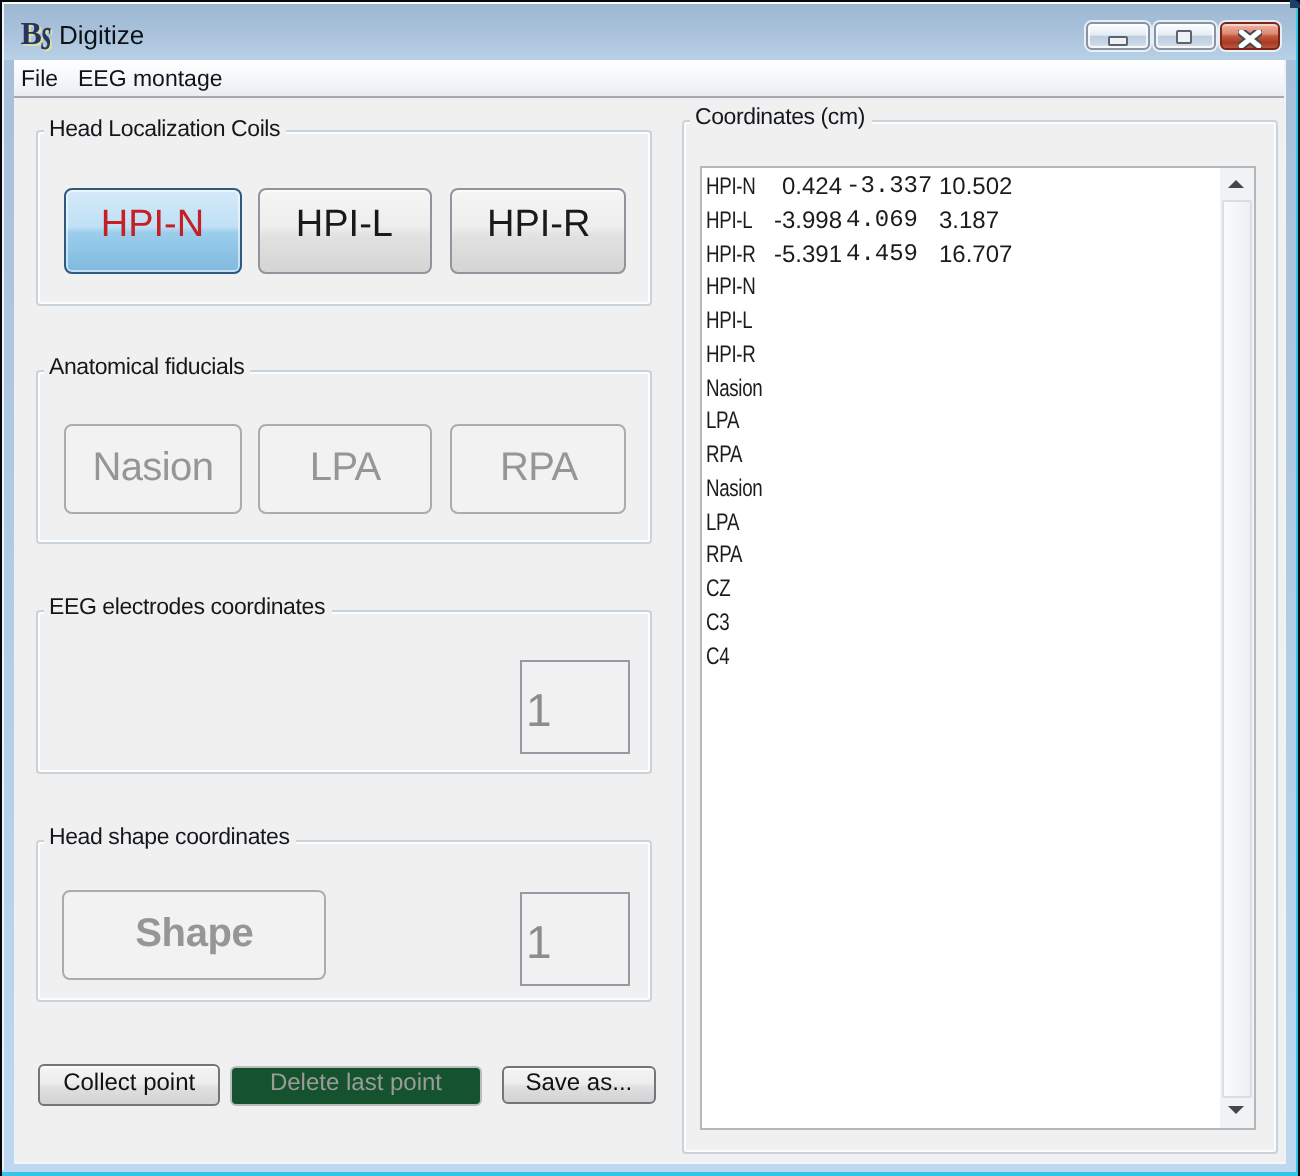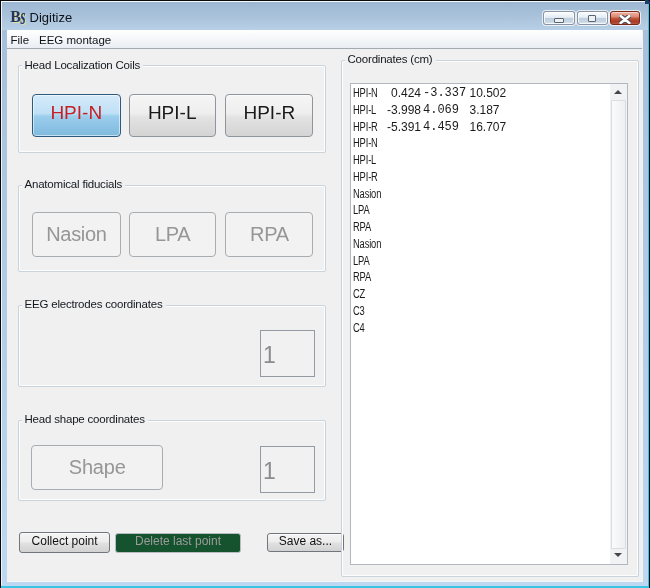--- a/index.html
+++ b/index.html
@@ -90,30 +90,30 @@
   <div class="btn dis" style="left:32.3px;top:212px;width:86.3px;height:42.5px;font-size:20px;">Nasion</div>
   <div class="btn dis" style="left:128.8px;top:212px;width:85.7px;height:42.5px;font-size:20px;">LPA</div>
   <div class="btn dis" style="left:225.3px;top:212px;width:86.2px;height:42.5px;font-size:20px;">RPA</div>
 
   <div class="grp" style="left:17.5px;top:304.5px;width:306.5px;height:80px;"></div>
   <div class="gtitle" style="left:21.5px;top:299px;">EEG electrodes coordinates</div>
   <div class="fld" style="left:260px;top:330px;width:50.5px;height:45px;line-height:48px;padding-left:2px;">1</div>
 
   <div class="grp" style="left:17.5px;top:419.5px;width:306.5px;height:79.5px;"></div>
   <div class="gtitle" style="left:21.5px;top:414px;">Head shape coordinates</div>
-  <div class="btn dis" style="left:31px;top:445px;width:130.4px;height:42.5px;font-size:20px;letter-spacing:-0.2px;">Shape</div>
+  <div class="btn dis" style="left:31px;top:445px;width:130.4px;height:42.5px;font-size:20px;letter-spacing:-0.2px;font-weight:bold;">Shape</div>
   <div class="fld" style="left:260px;top:445.5px;width:50.5px;height:45px;line-height:48px;padding-left:2px;">1</div>
 
   <div class="btn smallbtn" style="left:19.2px;top:532.4px;width:88.8px;height:18.3px;">
       <span style="position:relative;top:-1.5px;">Collect point</span>
     </div>
   <div class="btn smalldis" style="left:115px;top:532.5px;width:124px;height:18px;">
       <span style="position:relative;top:-1.5px;">Delete last point</span>
     </div>
-  <div class="btn smallbtn" style="left:250.7px;top:532.5px;width:75.5px;height:17.7px;margin-left:16px;">
+  <div class="btn smallbtn" style="left:250.7px;top:532.5px;width:75.5px;height:17.7px;">
       <span style="position:relative;top:-1.5px;">Save as...</span>
     </div>
 
   <div class="grp" style="left:340.5px;top:59.5px;width:296px;height:515.5px;"></div>
   <div class="gtitle" style="left:344.5px;top:54px;">Coordinates (cm)</div>
 
   <div class="abs" style="left:350px;top:82.5px;width:277.5px;height:482px;border:1px solid #b3b8be;background:#ffffff;box-sizing:border-box;"></div>
 
   <div class="abs" style="left:609.5px;top:83.5px;width:17px;height:480px;background:#f1f2f4;"></div>
   <div class="abs" style="left:611px;top:100px;width:13px;height:447px;background:linear-gradient(90deg,#fafbfc 0%,#f4f5f7 50%,#edeff2 100%);border:1px solid #dadde1;border-radius:1px;"></div>

